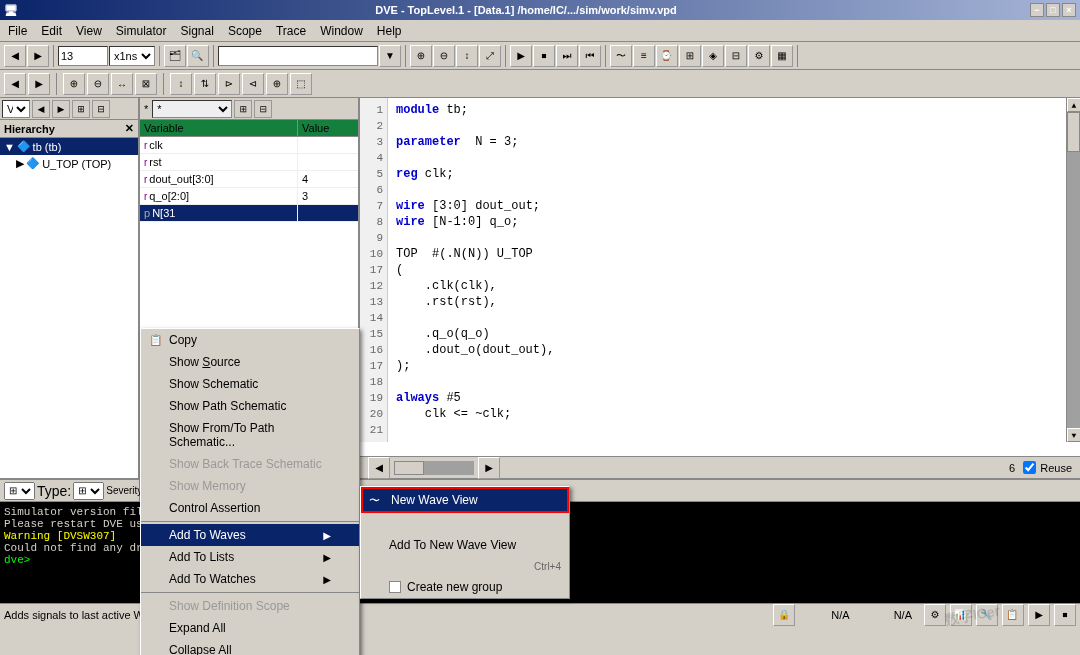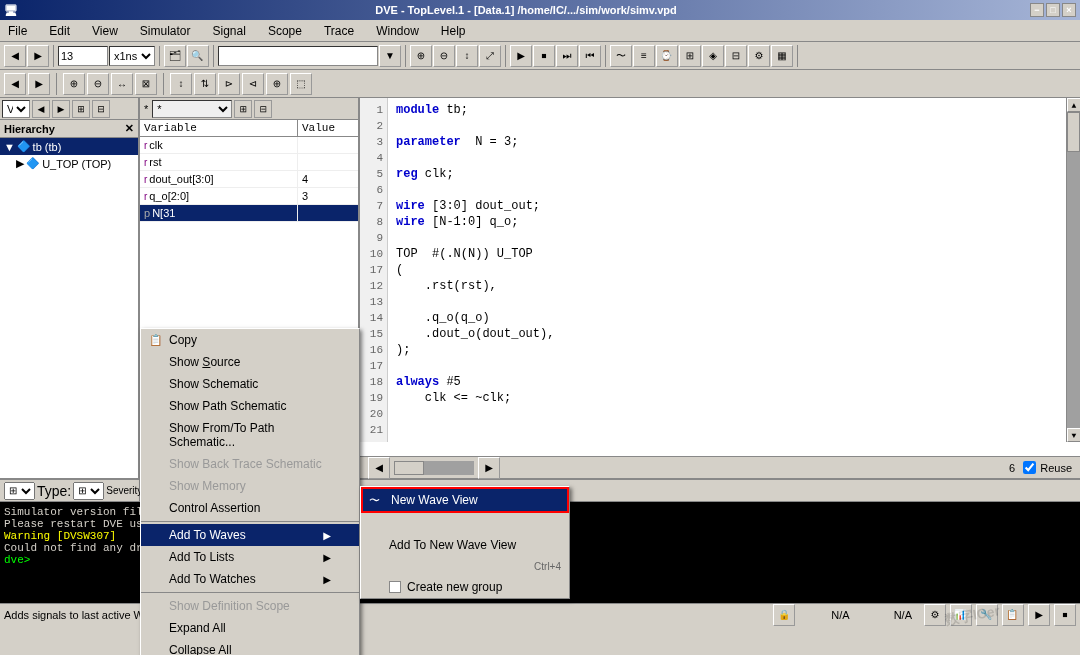--- a/index.html
+++ b/index.html
@@ -42,21 +42,21 @@
     }
 
     
     .menu-bar {
       background: #d4d0c8;
       height: 22px;
       display: flex;
       align-items: center;
       padding: 0 2px;
       border-bottom: 1px solid #888;
-      gap: 10px;
+      gap: 2px;
     }
     .menu-item {
       padding: 2px 6px;
       font-size: 12px;
       cursor: pointer;
     }
 
     
     .toolbar {
       background: #d4d0c8;
@@ -585,21 +585,21 @@
 
     <div style="height:22px;background:#d4d0c8;border-bottom:1px solid #888;display:flex;align-items:center;padding:0 2px;gap:2px;">
       <span style="font-size:11px;padding:0 2px;">*</span>
       <select style="height:18px;font-size:11px;width:80px;border:1px inset #888;">
         <option>*</option>
       </select>
       <div class="pt-btn">⊞</div>
       <div class="pt-btn">⊟</div>
     </div>
 
-    <div class="var-header-row" style="display:flex;background:#ffffff;border-bottom:1px solid #888;font-family:Liberation Mono, monospace;">
+    <div class="var-header-row" style="display:flex;background:#15803d;border-bottom:1px solid #888;">
       <div class="var-col">Variable</div>
       <div class="var-col" style="width:60px;flex:none;">Value</div>
     </div>
 
     <div class="var-table">
       <div class="var-row">
         <div class="var-cell">
           <span class="var-icon">r</span>
           <span>clk</span>
         </div>
@@ -734,20 +734,21 @@
           <div class="line">&nbsp;</div>
           <div class="line"><span class="kw">parameter</span>  N = 3;</div>
           <div class="line">&nbsp;</div>
           <div class="line"><span class="kw">reg</span> clk;</div>
           <div class="line">&nbsp;</div>
           <div class="line"><span class="kw">wire</span> [3:0] dout_out;</div>
           <div class="line"><span class="kw">wire</span> [N-1:0] q_o;</div>
           <div class="line">&nbsp;</div>
           <div class="line">TOP  #(.N(N)) U_TOP</div>
           <div class="line">(</div>
+          <div class="line">    .clk(clk),</div>
           <div class="line">    .rst(rst),</div>
           <div class="line">&nbsp;</div>
           <div class="line">    .q_o(q_o)</div>
           <div class="line">    .dout_o(dout_out),</div>
           <div class="line">);</div>
           <div class="line">&nbsp;</div>
           <div class="line"><span class="kw">always</span> #5</div>
           <div class="line">    clk &lt;= ~clk;</div>
         </div>
         <div class="scrollbar-v">

